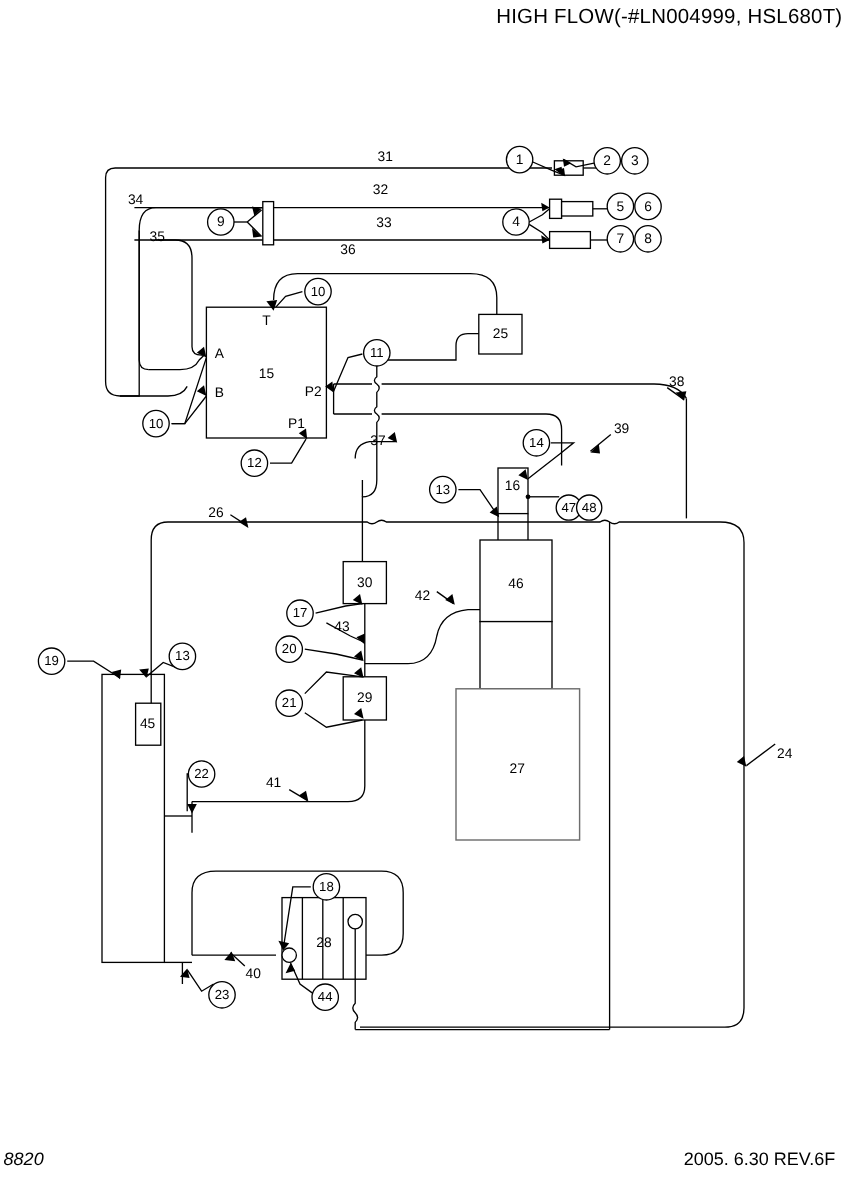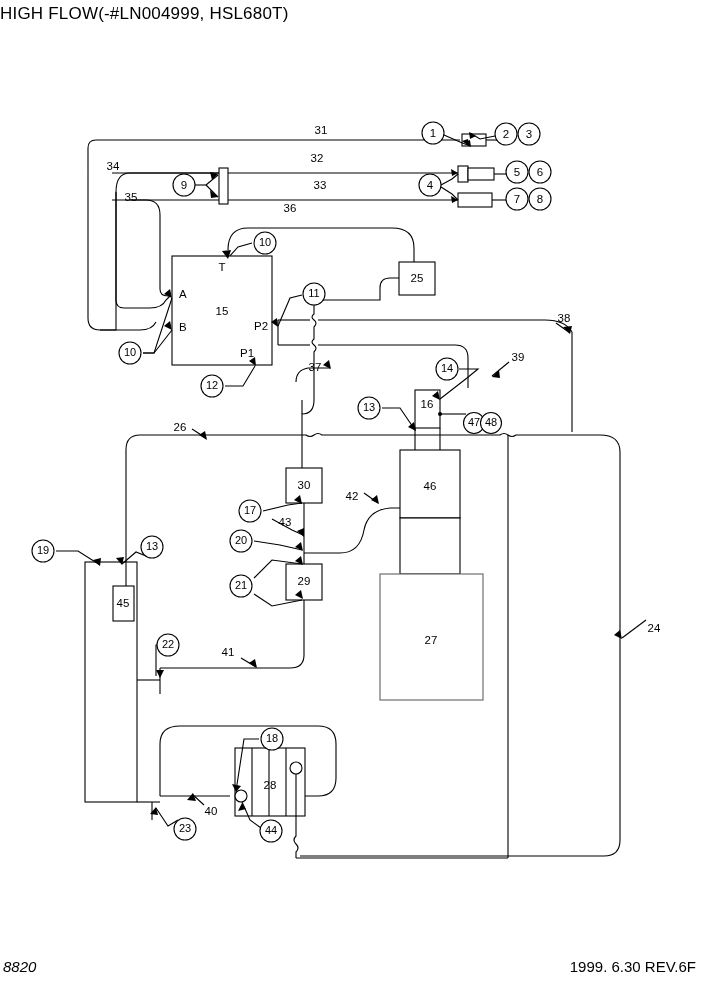--- a/index.html
+++ b/index.html
@@ -1,18 +1,18 @@
 <!DOCTYPE html>
 <html><head>
 <meta charset="utf-8">
 <style>
   html,body{margin:0;padding:0;background:#fff;}
   body{width:702px;height:992px;font-family:"Liberation Sans",sans-serif;color:#000;}
   #sheet{position:relative;width:702px;height:992px;overflow:hidden;background:#fff;}
-  #title{position:absolute;top:4px;left:0;width:702px;text-align:left;font-size:17px;letter-spacing:.2px;}
+  #title{position:absolute;top:4px;left:0;width:702px;text-align:right;font-size:17px;letter-spacing:.2px;}
   #footer-left{position:absolute;left:3px;top:958px;font-size:15px;font-style:italic;}
   #footer-right{position:absolute;right:6px;top:958px;font-size:15px;}
   svg{position:absolute;left:0;top:0;}
   .ln{fill:none;stroke:#000;stroke-width:1.1;}
   .bx{fill:#fff;stroke:#000;stroke-width:1.1;}
   .bxg{fill:#fff;stroke:#6e6e6e;stroke-width:1.2;}
   .cir{fill:#fff;stroke:#000;stroke-width:1.1;}
   .tx{font-family:"Liberation Sans",sans-serif;font-size:11.5px;fill:#000;text-anchor:middle;dominant-baseline:middle;}
   .tx10{font-family:"Liberation Sans",sans-serif;font-size:11px;fill:#000;text-anchor:middle;dominant-baseline:middle;}
   .lbl{font-family:"Liberation Sans",sans-serif;font-size:11.5px;fill:#000;text-anchor:middle;dominant-baseline:middle;}
@@ -345,15 +345,15 @@
       <polygon points="236,792 232,784 241,786"></polygon>
       <polygon points="242,803 238,811 246,809"></polygon>
       <polygon points="257,668 249,663 255,659"></polygon>
       <polygon points="331,369 323,365 329,360"></polygon>
       <polygon points="469,146 462,141 468,139"></polygon>
     </g>
 
   </svg>
 
   <div id="footer-left">8820</div>
-  <div id="footer-right">1999. 6.30  REV.6F</div>
+  <div id="footer-right">2005. 6.30  REV.6F</div>
 
 </div>
 
 </body></html>

